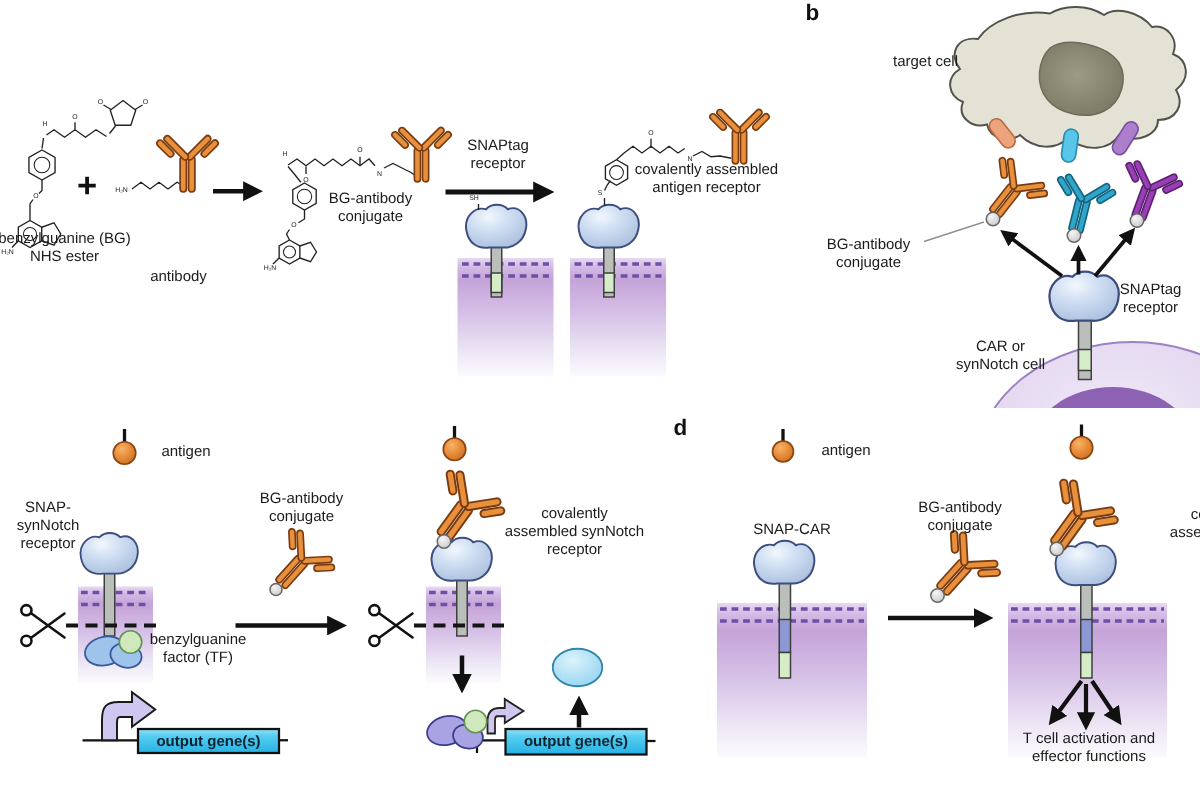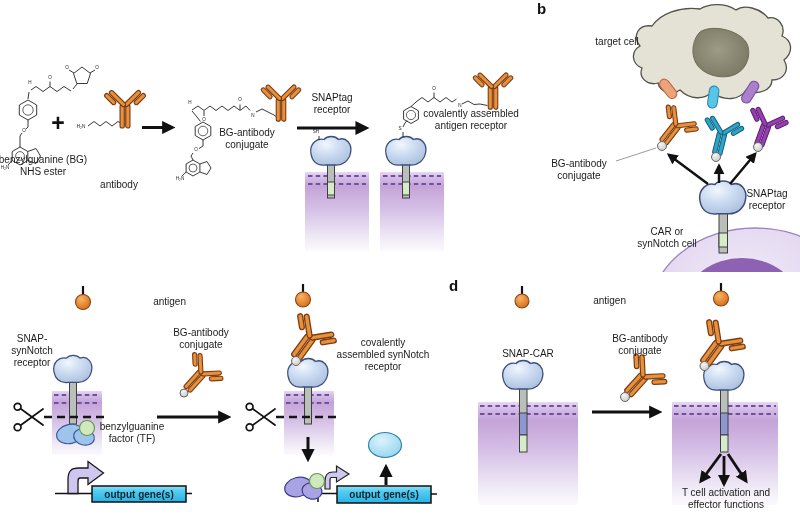--- a/index.html
+++ b/index.html
@@ -5,21 +5,21 @@
   html,body{margin:0;padding:0;background:#fff;}
   #figure{position:relative;width:800px;height:530px;background:#fff;overflow:hidden;
           font-family:"Liberation Sans","DejaVu Sans",sans-serif;}
   #gfx{position:absolute;left:0;top:0;}
   .lbl{position:absolute;font-size:10px;line-height:1.18;color:#1b1b1b;text-align:center;
        white-space:pre-line;pointer-events:none;}
   .plabel{position:absolute;font-size:15px;font-weight:bold;color:#111;}
   .plus{position:absolute;font-size:23px;font-weight:bold;color:#111;}
   .genebox-text{position:absolute;font-weight:bold;font-size:10px;color:#0b2330;
        display:flex;align-items:center;justify-content:center;}
-  .left{text-align:right;margin-left:32px;}
+  .left{text-align:center;}
   #atoms text{font-size:4.6px;fill:#222;text-anchor:middle;}
 </style>
 </head>
 <body>
 
 <div id="figure">
 
 <svg id="gfx" width="800" height="530" viewBox="0 0 800 530">
 <defs>
   <radialGradient id="blobGrad" cx="38%" cy="28%" r="80%">

